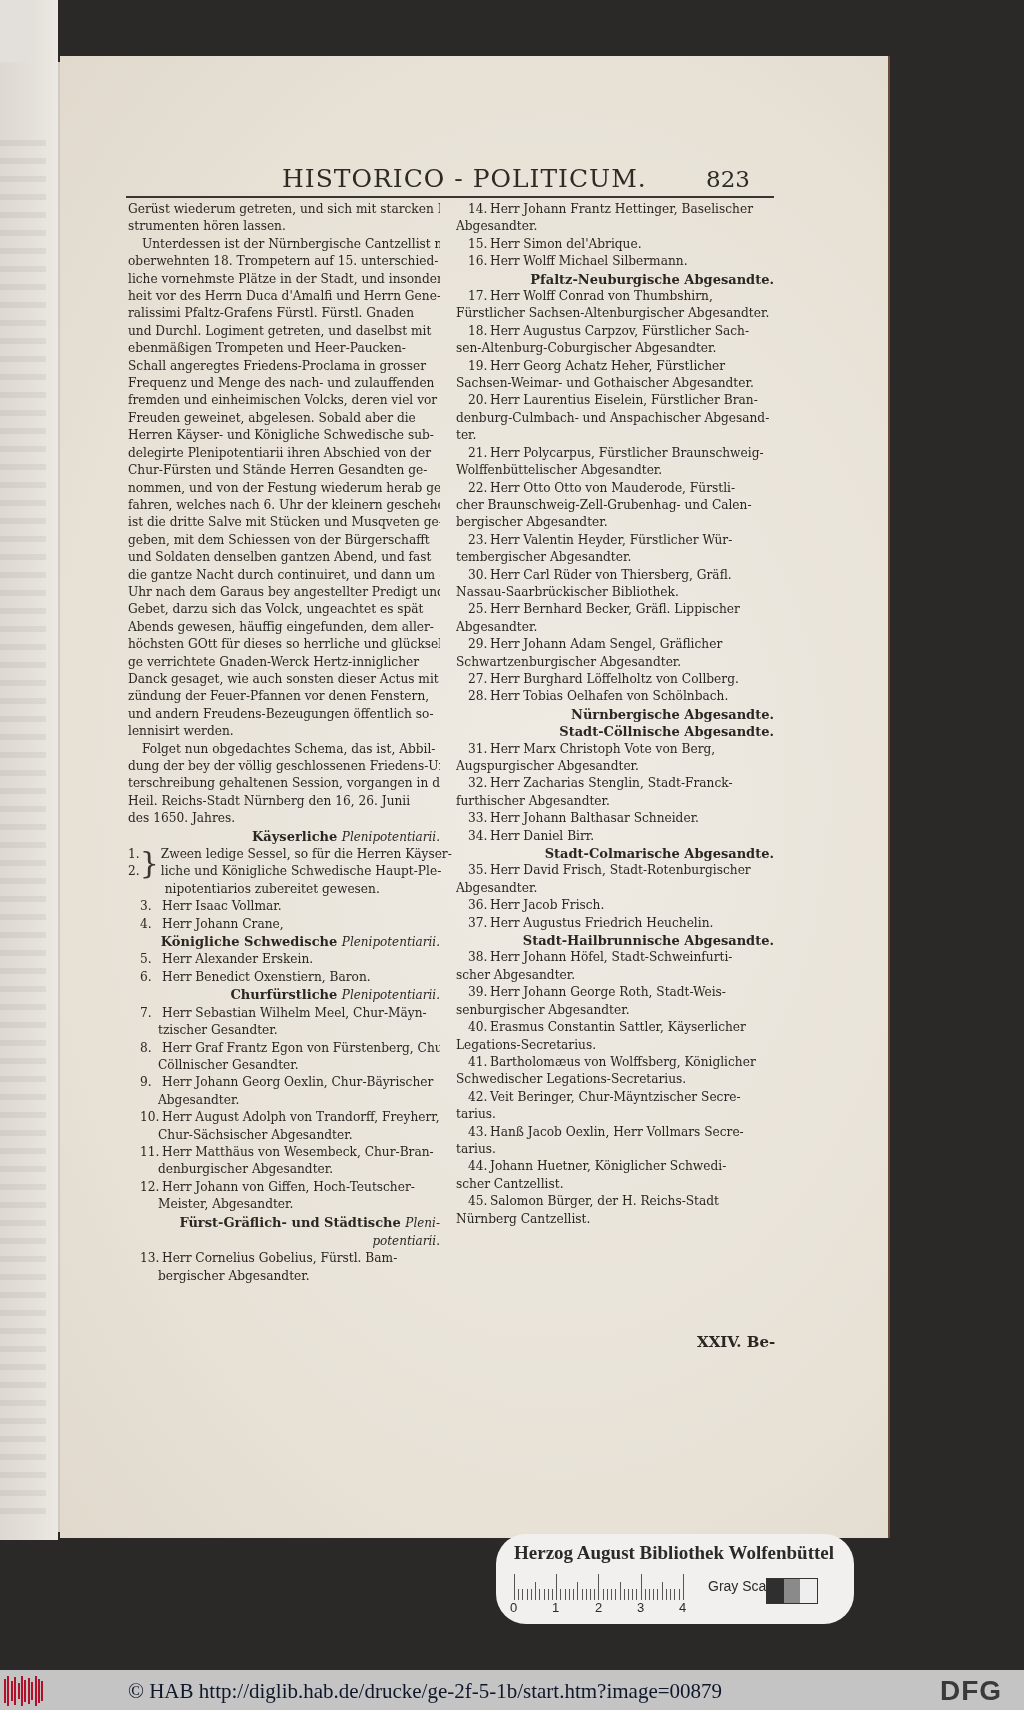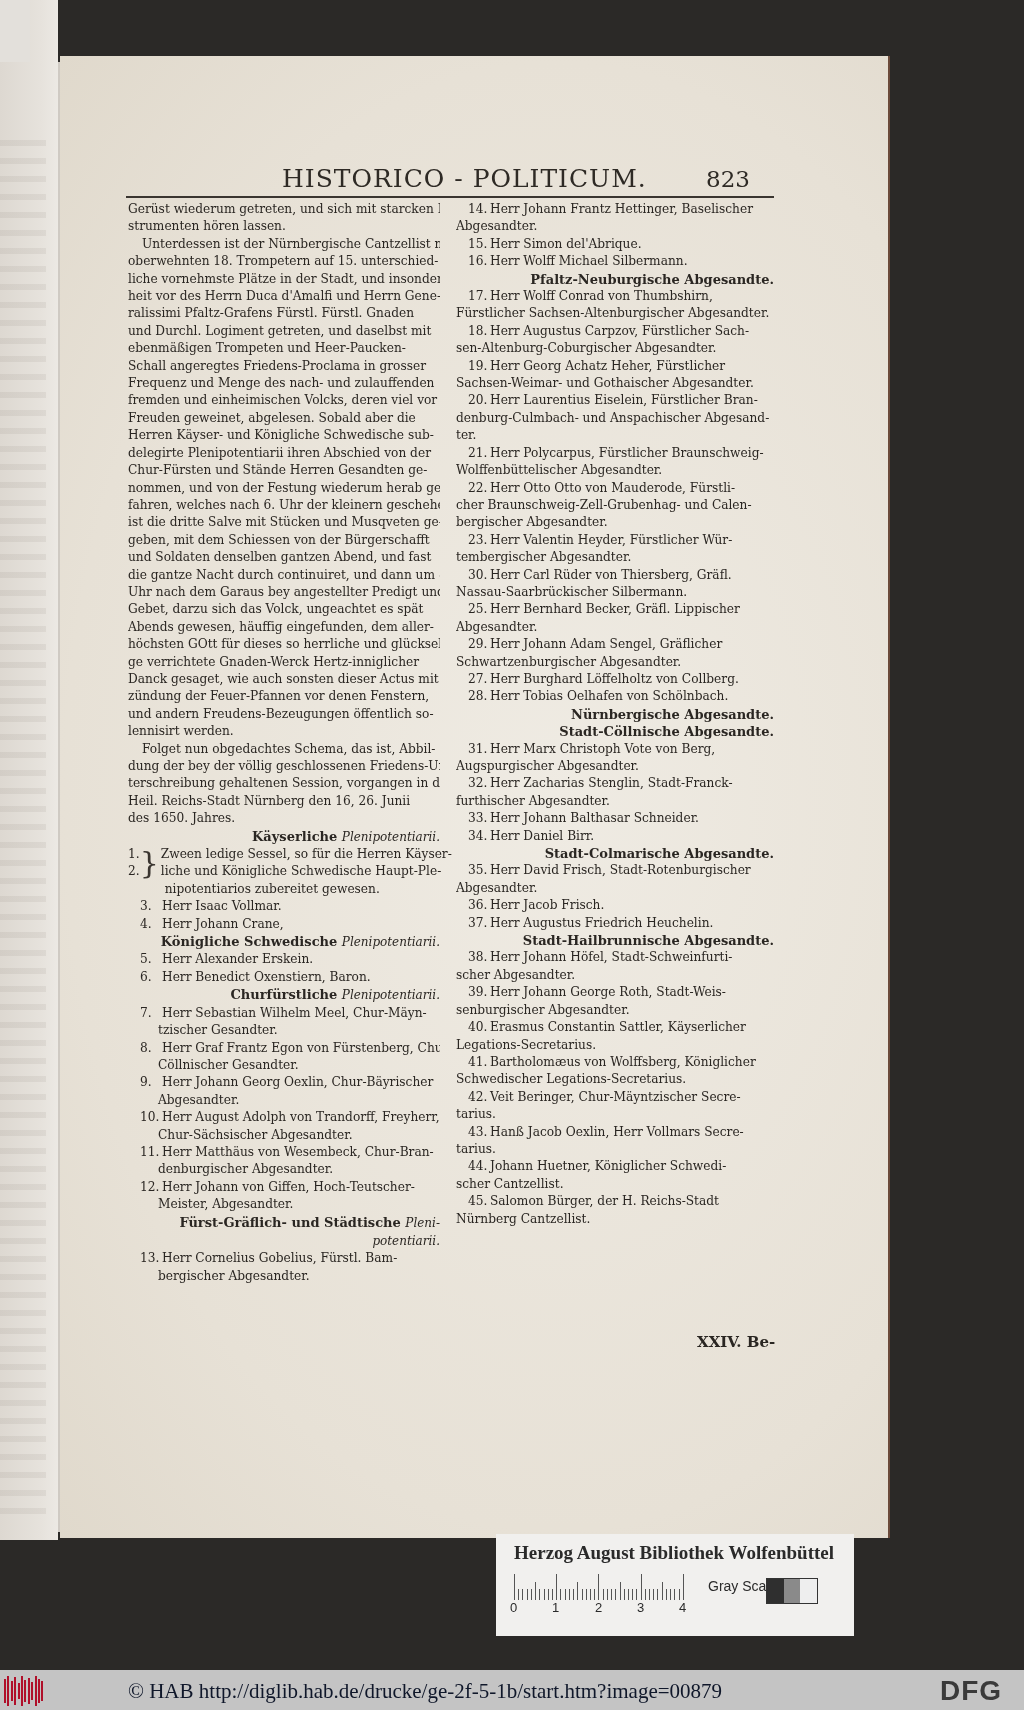--- a/index.html
+++ b/index.html
@@ -40,21 +40,21 @@
   .section { display: block; text-align: right; font-weight: bold; font-size: 13px; }
   .section .latin { font-weight: normal; font-size: 12px; font-style: italic; }
 
   .bracket-row { display: flex; align-items: flex-start; }
   .bracket-nums { display: flex; flex-direction: column; width: 16px; }
   .bracket { font-size: 30px; line-height: 34px; margin-right: 2px; color: #3a3530; }
   .bracket-text { flex: 1; }
 
   .catchword { position: absolute; left: 697px; top: 1301px; font-weight: bold; font-size: 15px; color: #2a2622; margin-top: 32px; }
 
-  .scale-card { position: absolute; left: 496px; top: 1534px; width: 358px; height: 102px; background: #f1f0ee; }
+  .scale-card { position: absolute; left: 496px; top: 1534px; width: 358px; height: 90px; background: #f1f0ee; border-radius: 30px; }
   .scale-title { position: absolute; left: 18px; top: 8px; font-family: "Liberation Serif", serif; font-weight: bold;
     font-size: 19px; color: #2a2a2a; white-space: nowrap; }
   .ruler { position: absolute; left: 18px; top: 40px; width: 172px; height: 26px; }
   .tick { position: absolute; bottom: 0; width: 1px; background: #555; }
   .ruler-labels { position: absolute; left: 14px; top: 66px; width: 190px; height: 16px; }
   .ruler-label { position: absolute; font-family: "Liberation Sans", sans-serif; font-size: 13px; color: #2a2a2a; }
   .gray-label { position: absolute; left: 212px; top: 44px; font-family: "Liberation Sans", sans-serif; font-size: 14px; color: #2a2a2a; }
   .gray-swatches { position: absolute; left: 270px; top: 44px; width: 52px; height: 26px; border: 1px solid #333; display: flex; }
   .gray-swatches span { flex: 1; }
 
@@ -252,21 +252,21 @@
         <span class="entry line"><span class="num">22.</span><span>Herr Otto Otto von Mauderode, Fürstli-</span></span>
         <span class="cont line">cher Braunschweig-Zell-Grubenhag- und Calen-</span>
         <span class="cont line">bergischer Abgesandter.</span>
       </div>
       <div>
         <span class="entry line"><span class="num">23.</span><span>Herr Valentin Heyder, Fürstlicher Wür-</span></span>
         <span class="cont line">tembergischer Abgesandter.</span>
       </div>
       <div>
         <span class="entry line"><span class="num">30.</span><span>Herr Carl Rüder von Thiersberg, Gräfl.</span></span>
-        <span class="cont line">Nassau-Saarbrückischer Silbermann.</span>
+        <span class="cont line">Nassau-Saarbrückischer Bibliothek.</span>
       </div>
       <div>
         <span class="entry line"><span class="num">25.</span><span>Herr Bernhard Becker, Gräfl. Lippischer</span></span>
         <span class="cont line">Abgesandter.</span>
       </div>
       <div>
         <span class="entry line"><span class="num">29.</span><span>Herr Johann Adam Sengel, Gräflicher</span></span>
         <span class="cont line">Schwartzenburgischer Abgesandter.</span>
       </div>
       <div>

